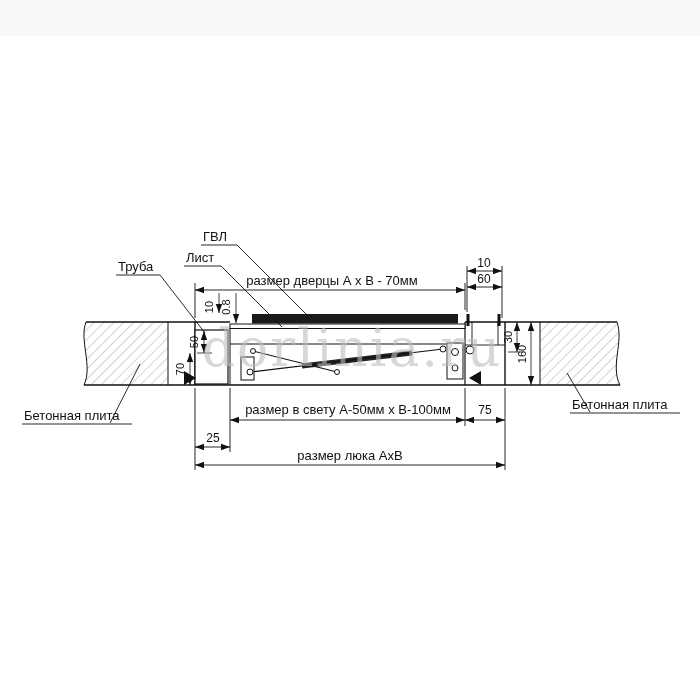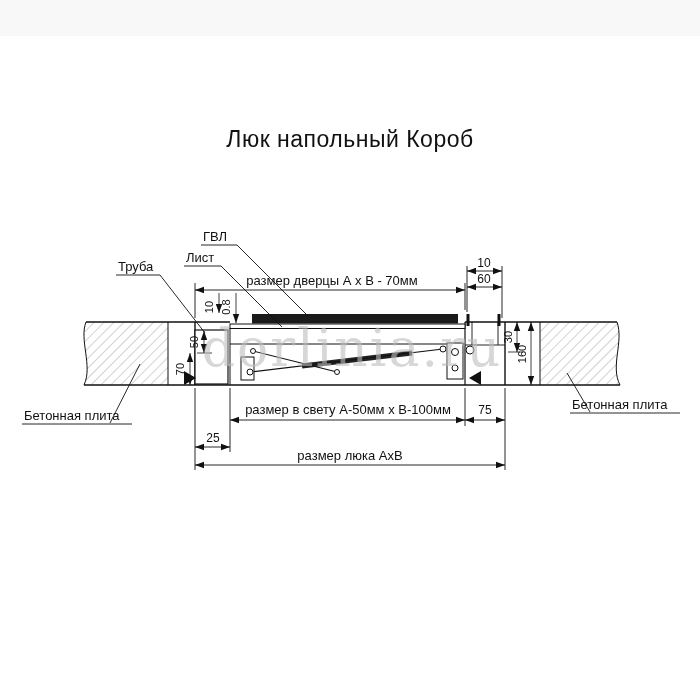--- a/index.html
+++ b/index.html
@@ -14,21 +14,20 @@
   .numtext{font-size:12px;}
   .smallnum{font-size:11px;}
   .callout{font-size:13px;}
   .wm{font-family:"DejaVu Serif",serif;font-size:52px;fill:#bdbdbd;opacity:.6;letter-spacing:2px;}
 </style>
 </head>
 <body>
 
 <div class="stage">
   <div class="topband"></div>
-  <div class="title">Люк напольный Короб</div>
 
   <svg width="700" height="700" viewBox="0 0 700 700">
     <defs>
       <pattern id="hatch" width="7" height="7" patternUnits="userSpaceOnUse" patternTransform="rotate(45)">
         <line x1="0" y1="0" x2="0" y2="7" stroke="#9c9c9c" stroke-width="0.9"></line>
       </pattern>
       <marker id="ae" markerWidth="10" markerHeight="10" refX="9" refY="5" orient="auto" markerUnits="userSpaceOnUse">
         <path d="M0,1.8 L9,5 L0,8.2 Z" fill="#111"></path>
       </marker>
       <marker id="as" markerWidth="10" markerHeight="10" refX="0" refY="5" orient="auto" markerUnits="userSpaceOnUse">

